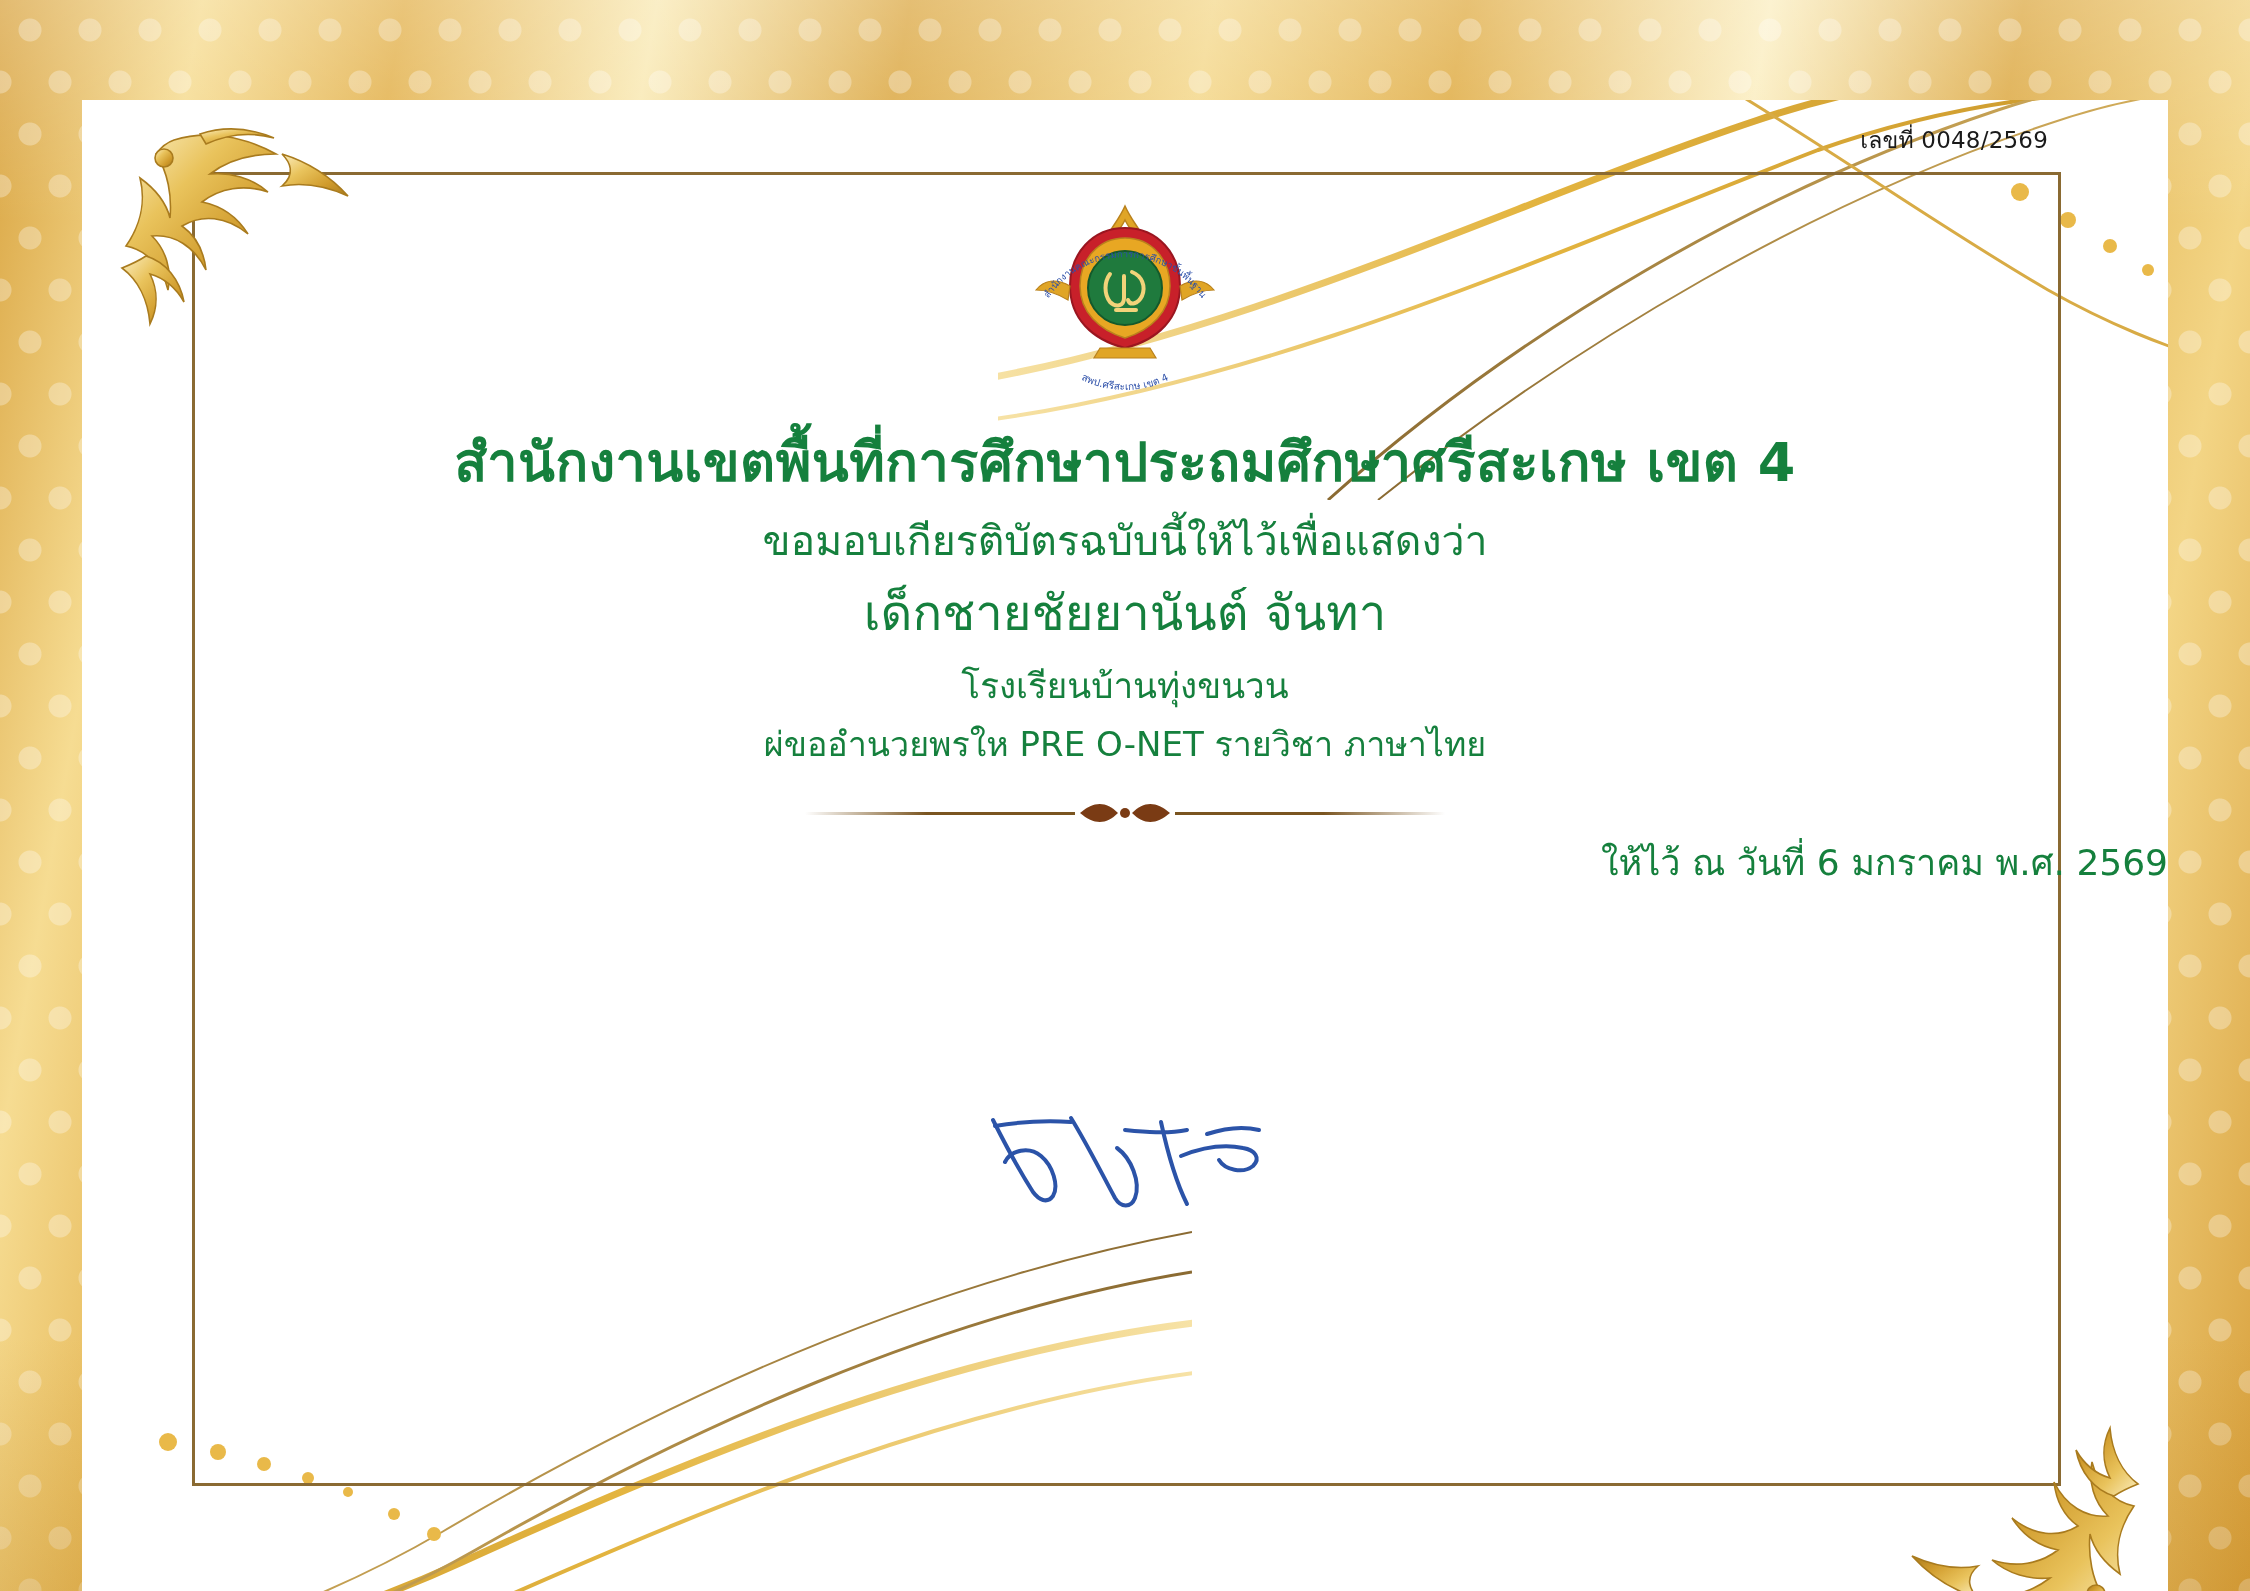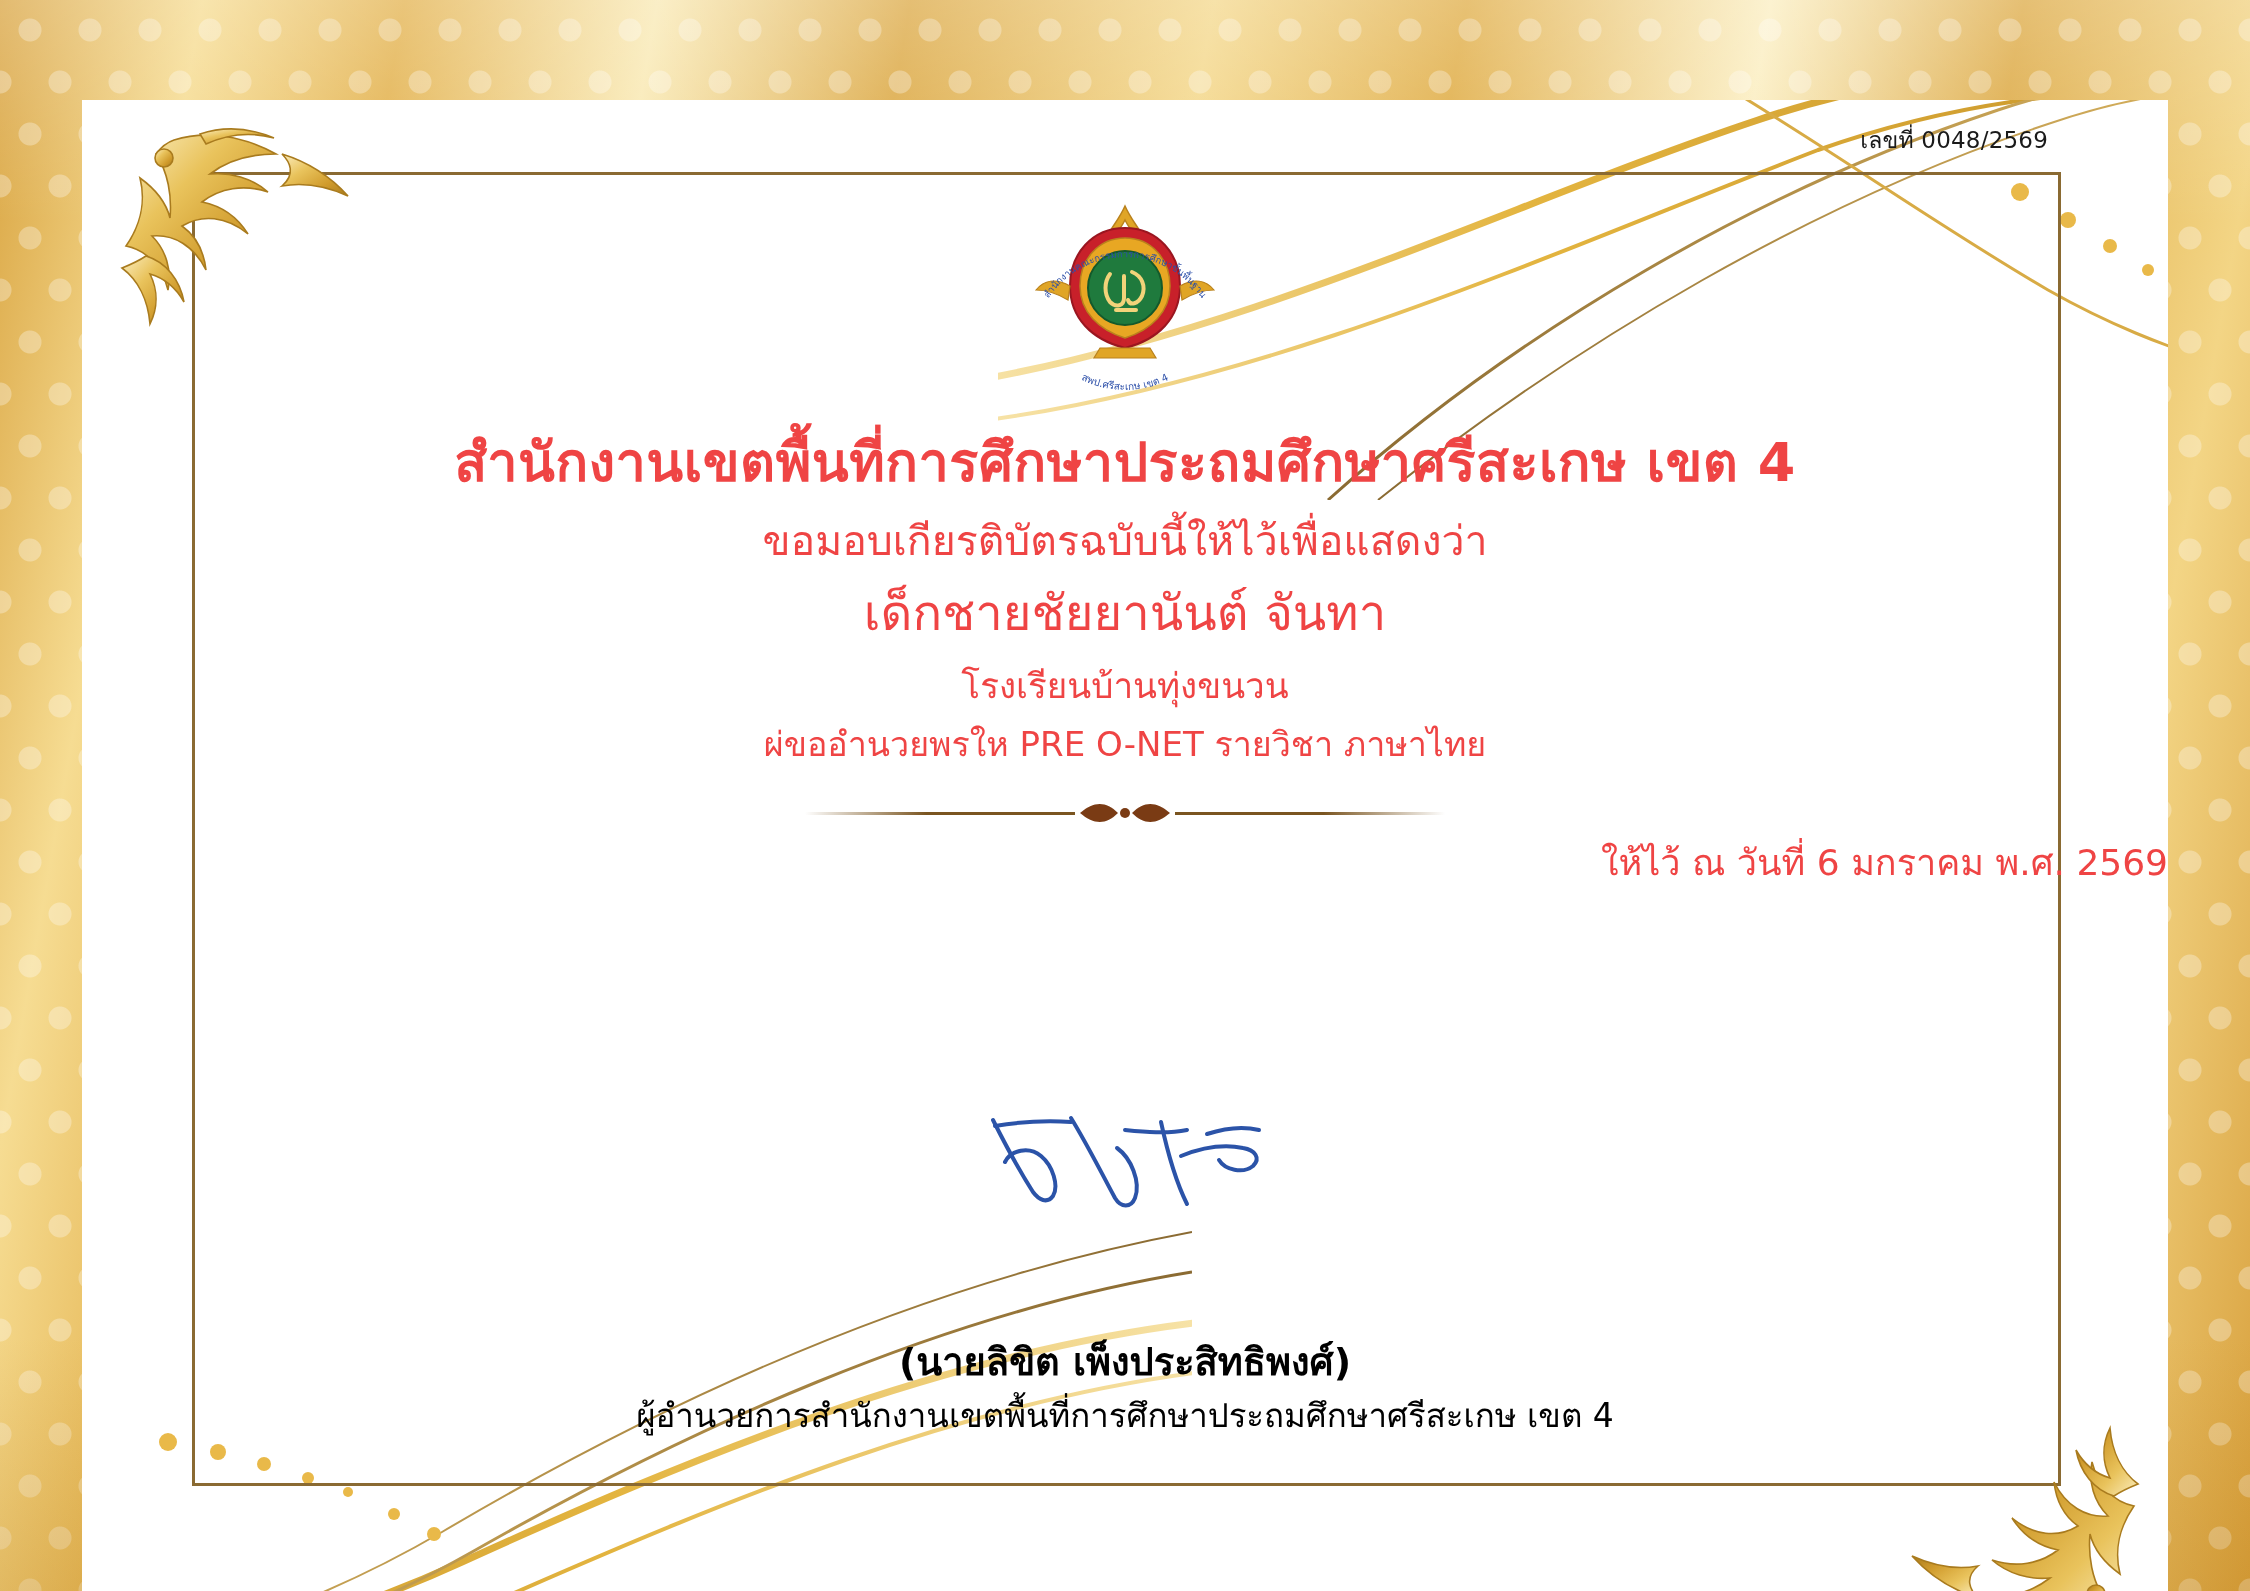--- a/index.html
+++ b/index.html
@@ -92,21 +92,21 @@
     height: 210px;
   }
 
   
   .content {
     position: absolute;
     left: 0;
     right: 0;
     top: 330px;
     text-align: center;
-    color: #ef4444;
+    color: #15803d;
   }
   .line-org {
     font-size: 54px;
     font-weight: bold;
     letter-spacing: .5px;
     line-height: 1.22;
   }
   .line-award {
     font-size: 41px;
     margin-top: 20px;
@@ -333,24 +333,20 @@
         <path d="M18,20 C30,44 44,70 58,92 C64,100 72,104 78,96 C84,86 78,66 66,56 C54,46 36,50 30,62"></path>
         <path d="M20,26 C44,22 70,20 96,22"></path>
         <path d="M96,18 C112,44 126,72 140,98 C146,108 156,108 160,98 C166,82 156,58 142,48"></path>
         <path d="M150,30 C170,32 192,34 212,30"></path>
         <path d="M186,22 C192,50 200,80 212,104"></path>
         <path d="M206,56 C226,48 248,44 268,48 C280,50 286,58 278,66 C268,74 250,70 244,60"></path>
         <path d="M232,34 C250,28 268,26 284,30"></path>
       </g>
     </svg>
 
-    <div class="signer">
-      <div class="signer-name">(นายลิขิต เพ็งประสิทธิพงศ์)</div>
-      <div class="signer-title">ผู้อำนวยการสำนักงานเขตพื้นที่การศึกษาประถมศึกษาศรีสะเกษ เขต 4</div>
-    </div>
 
     <svg class="corner tl" viewBox="0 0 300 290">
       <defs>
         <linearGradient id="cg1" x1="0" y1="0" x2="1" y2="1">
           <stop offset="0%" stop-color="#fbeec1"></stop>
           <stop offset="35%" stop-color="#e9c35c"></stop>
           <stop offset="70%" stop-color="#d09b2c"></stop>
           <stop offset="100%" stop-color="#a97b1e"></stop>
         </linearGradient>
       </defs>

